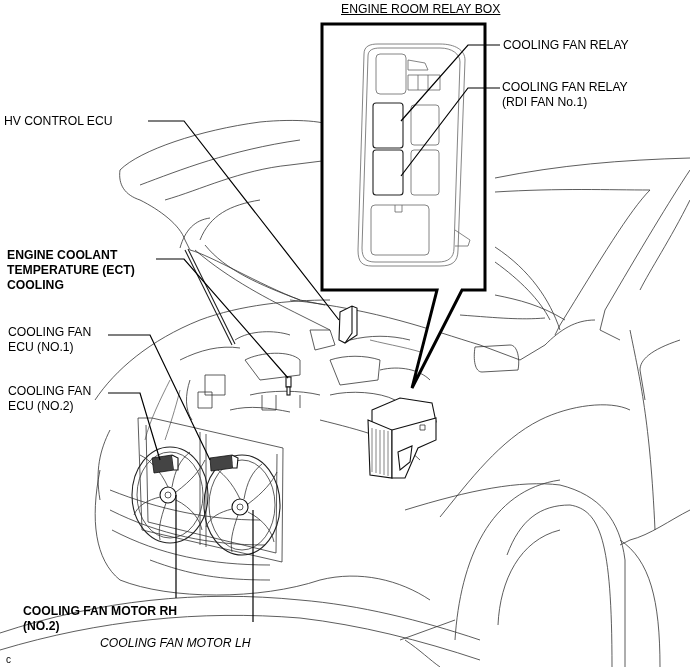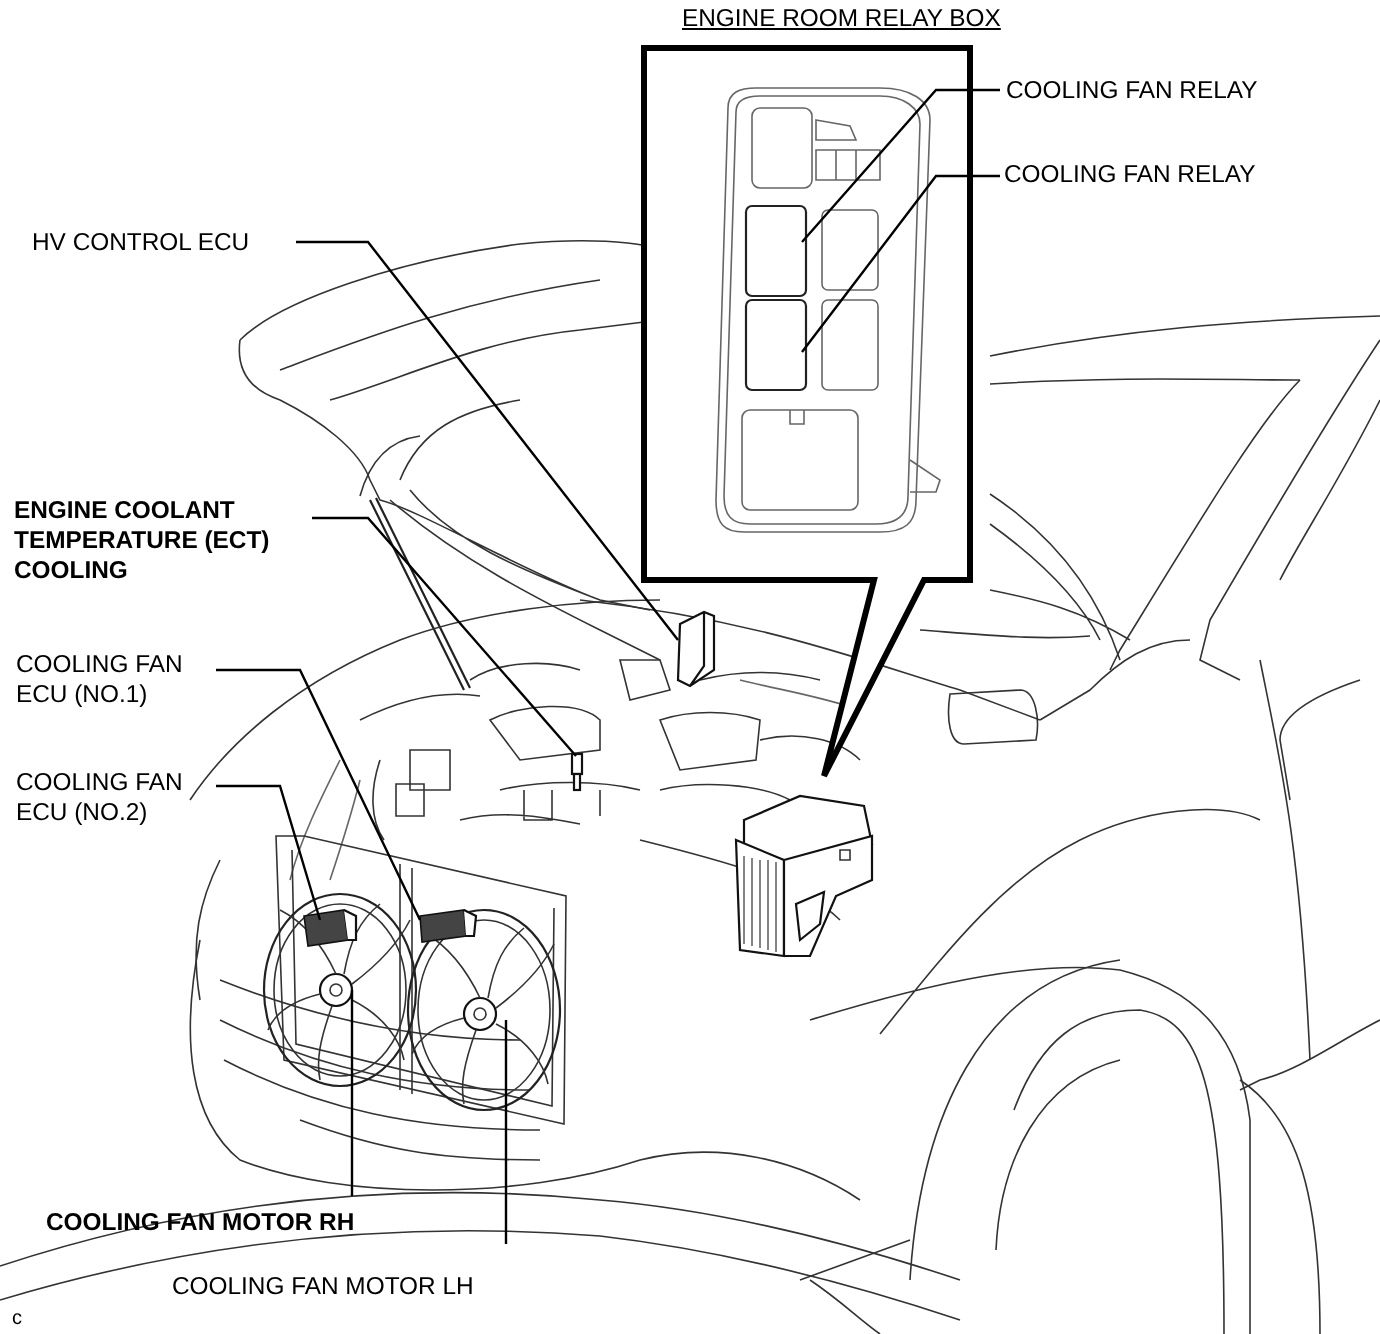--- a/index.html
+++ b/index.html
@@ -128,23 +128,24 @@
 <div class="lbl" style="left:341px; top:2px;text-decoration:underline;">
   <span>ENGINE ROOM RELAY BOX</span>
 </div>
 
 <div class="lbl" style="left:503px; top:38px;">
   <span>COOLING FAN RELAY</span>
 </div>
 
 <div class="lbl" style="left:502px; top:80px;">
   <span>COOLING FAN RELAY</span>
+  <span>(RDI FAN No.1)</span>
 </div>
 
-<div class="lbl" style="left:16px; top:114px;">
+<div class="lbl" style="left:4px; top:114px;">
   <span>HV CONTROL ECU</span>
 </div>
 
 <div class="lbl" style="left:7px; top:248px;font-weight:bold;">
   <span>ENGINE COOLANT</span>
   <span>TEMPERATURE (ECT)</span>
   <span>COOLING</span>
 </div>
 
 <div class="lbl" style="left:8px; top:325px;">
@@ -152,21 +153,22 @@
   <span>ECU (NO.1)</span>
 </div>
 
 <div class="lbl" style="left:8px; top:384px;">
   <span>COOLING FAN</span>
   <span>ECU (NO.2)</span>
 </div>
 
 <div class="lbl" style="left:23px; top:604px;font-weight:bold;">
   <span>COOLING FAN MOTOR RH</span>
+  <span>(NO.2)</span>
 </div>
 
-<div class="lbl" style="left:86px; top:636px;">
+<div class="lbl" style="left:100px; top:636px;font-style:italic;">
   <span>COOLING FAN MOTOR LH</span>
 </div>
 
 <div class="fig-id" style="left:6px; top:654px;">
   <span style="text-transform:lowercase;">C</span>
 </div>
 
 </body></html>

